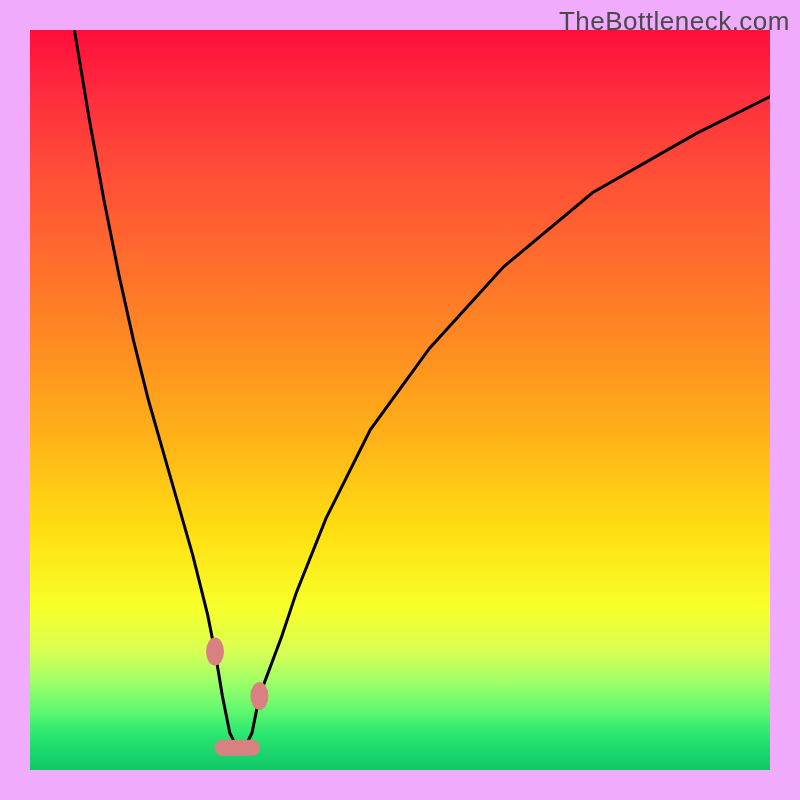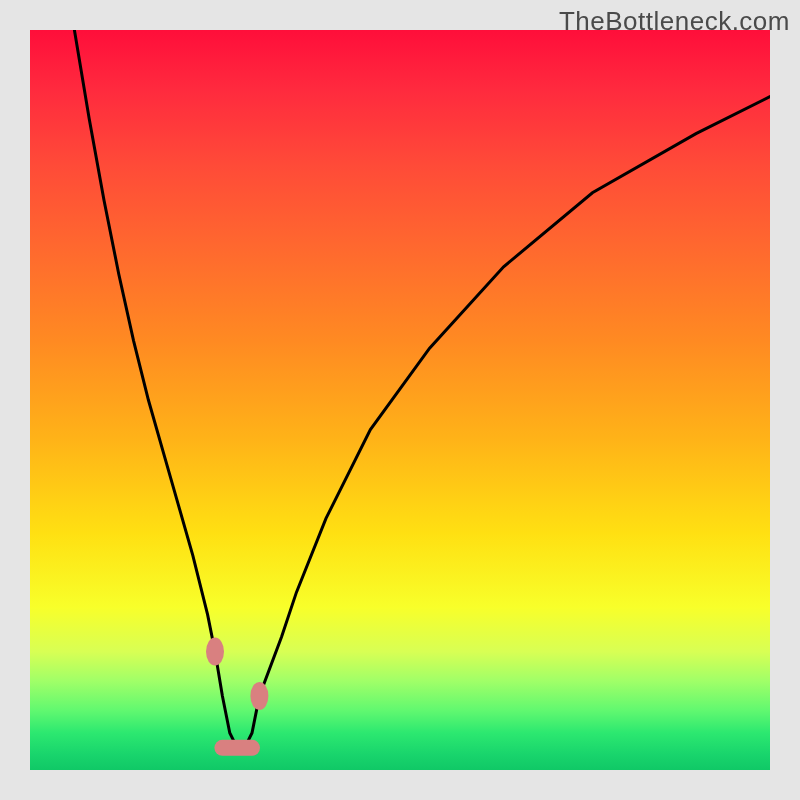--- a/index.html
+++ b/index.html
@@ -8,21 +8,21 @@
     width: 800px;
     height: 800px;
     background: #000;
     overflow: hidden;
     font-family: Arial, Helvetica, sans-serif;
   }
   .frame {
     position: relative;
     width: 800px;
     height: 800px;
-    background: #e5e5e5;
+    background: #f0abfc;
   }
   .watermark {
     position: absolute;
     top: 6px;
     right: 10px;
     color: #4a4a4a;
     font-size: 26px;
     font-weight: 500;
     letter-spacing: 0.5px;
     z-index: 10;

